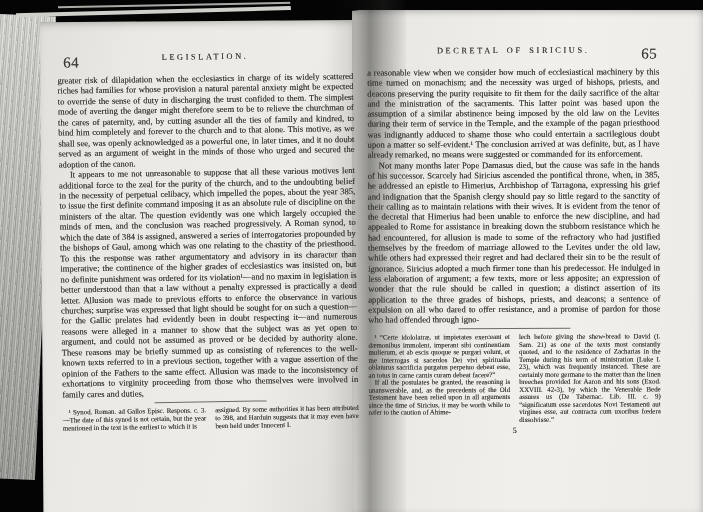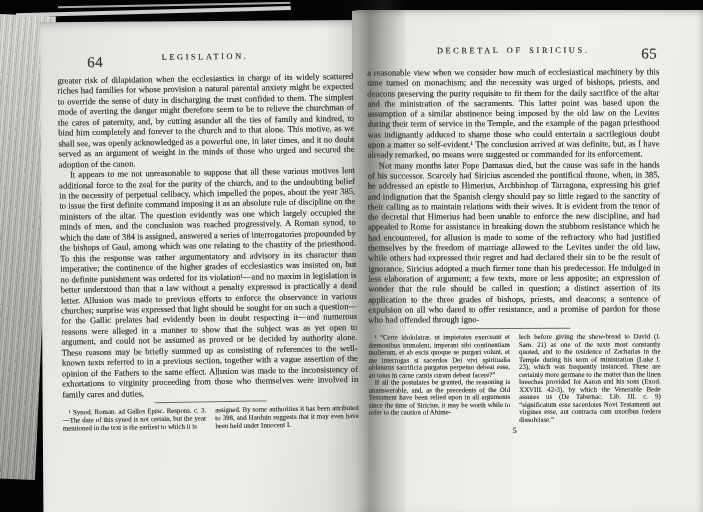--- a/index.html
+++ b/index.html
@@ -43,21 +43,21 @@
     background:#040404; transform:rotate(-7deg); }
 
   .page-text { position:absolute; color:#3b3a35;
     text-shadow:0 0 .4px rgba(60,58,52,.75); }
   .left-text  { left:57px;  top:54px; width:296px;
     transform:rotate(-0.9deg); transform-origin:40px 0; }
   .right-text { left:368px; top:46px; width:292px; transform:rotate(-0.25deg); }
 
   .pagehead { position:relative; height:13px; }
   .pagehead .num { position:absolute; top:0; font-size:15px; letter-spacing:.5px; }
-  .left-text  .pagehead .num { left:6px;margin-left:24px; }
+  .left-text  .pagehead .num { left:6px; }
   .right-text .pagehead .num { right:2px; }
   .pagehead .rh { display:block; text-align:center; font-size:8.3px;
     letter-spacing:2.6px; word-spacing:2px; }
 
   .bodytext { margin-top:8px; font-size:8.6px; line-height:10.45px;
     text-align:justify; }
   .right-text .bodytext { line-height:10.3px; }
   .bodytext p { margin:0; text-indent:11px; }
   .bodytext p:first-child { text-indent:0; }
 

